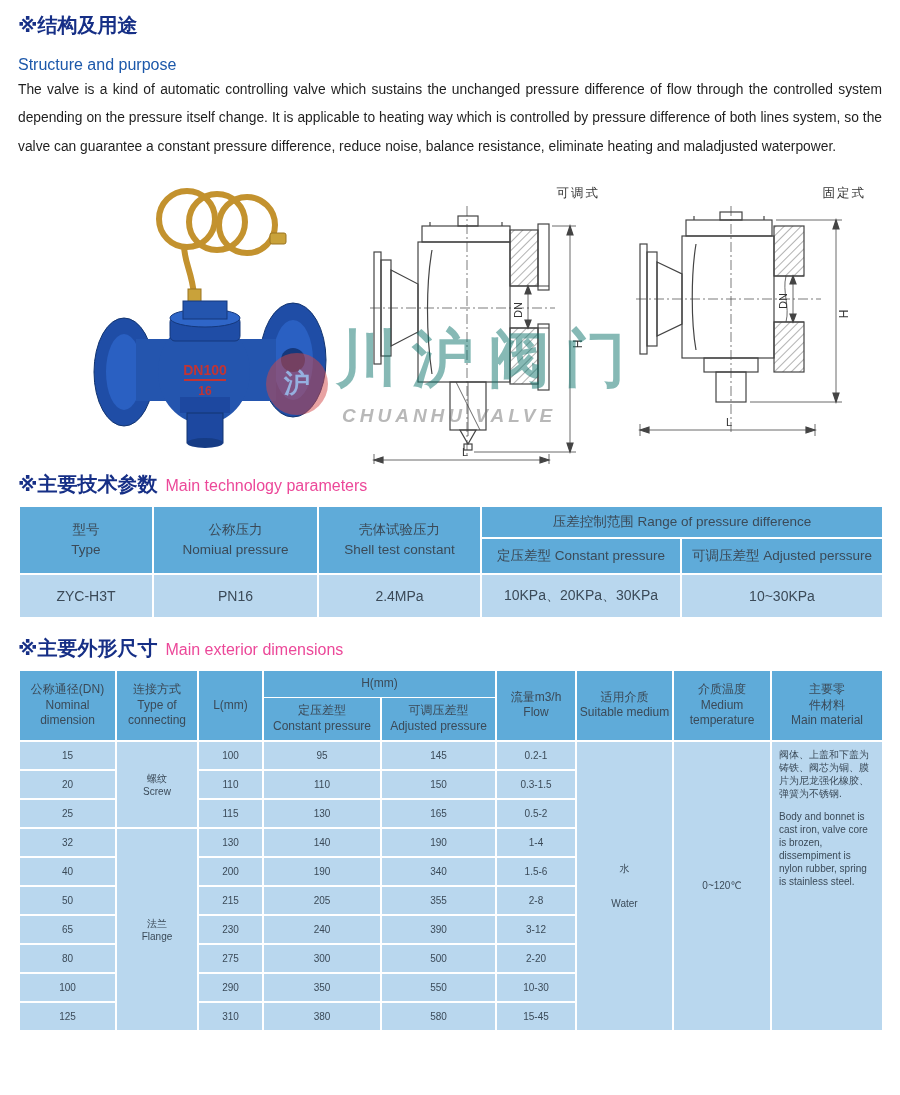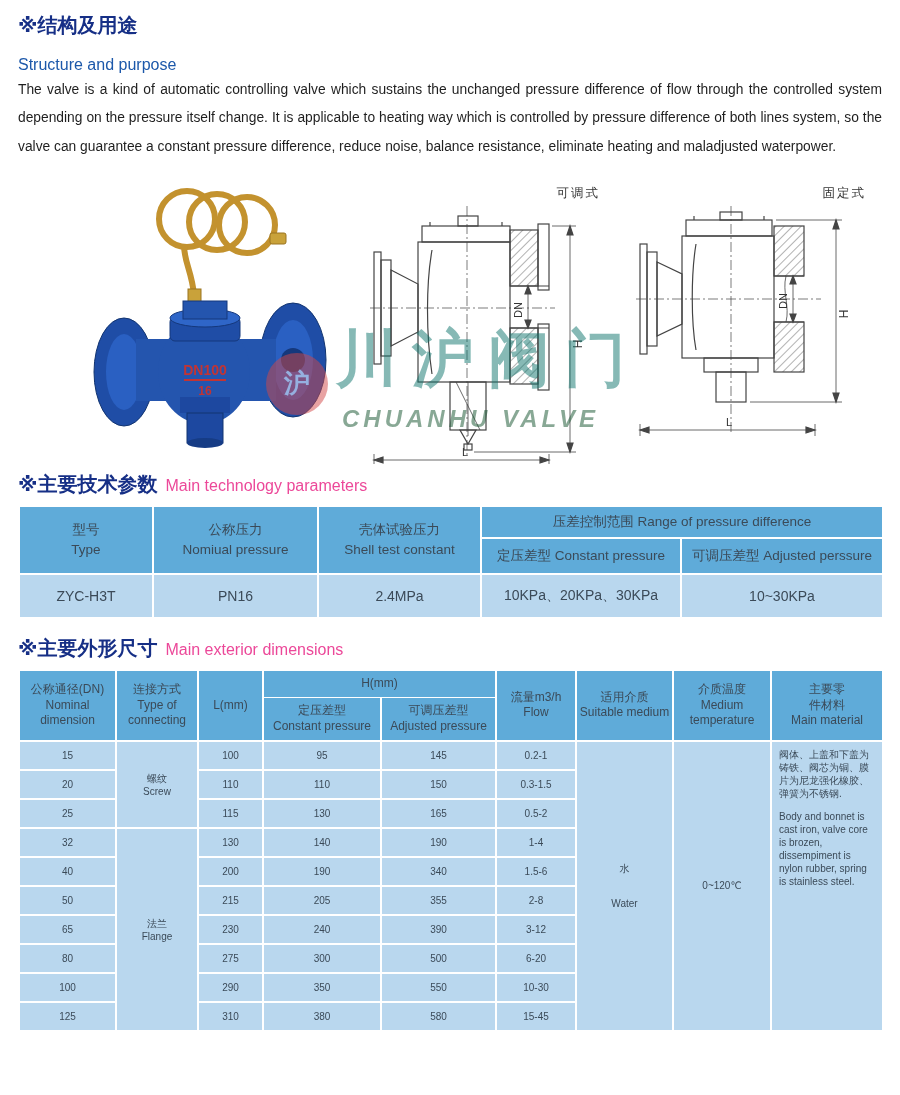--- a/index.html
+++ b/index.html
@@ -20,21 +20,21 @@
   .figures{position:relative;height:294px;margin-top:6px;}
   .fig{position:absolute;}
   .fig-label{font-size:12.5px;color:#333;text-align:right;margin-bottom:2px;letter-spacing:2px;}
   svg{display:block;}
 
   
   .watermark{position:absolute;left:248px;top:150px;width:420px;height:140px;opacity:.5;pointer-events:none;z-index:5;}
   .wm-logo{position:absolute;left:0;top:36px;width:62px;height:62px;border-radius:50%;background:#d24848;color:#fff;
            display:flex;align-items:center;justify-content:center;font-size:26px;font-weight:bold;}
   .wm-zh{position:absolute;left:70px;top:0;font-size:62px;font-weight:bold;color:#0f766e;letter-spacing:14px;white-space:nowrap;font-family:"DejaVu Sans",sans-serif;}
-  .wm-en{position:absolute;left:76px;top:88px;font-size:24px;font-style:italic;font-weight:bold;color:#14532d;letter-spacing:4px;white-space:nowrap;text-align:center;}
+  .wm-en{position:absolute;left:76px;top:88px;font-size:19px;font-style:italic;font-weight:bold;color:#737373;letter-spacing:4px;white-space:nowrap;text-align:center;}
 
   
   table{border-collapse:collapse;table-layout:fixed;width:864px;margin-top:8px;}
   td{border:2px solid #fff;text-align:center;vertical-align:middle;color:#3b4a58;overflow:hidden;}
   .hd{background:#5fabd9;}
   .bd{background:#b9d7ee;}
   .t1 .hd{font-size:13.5px;line-height:1.45;}
   .t1 .bd{font-size:14px;height:40px;}
   .t1 tr.hrow1 td{height:28px;}
   .t1 tr.hrow2 td{height:32px;}
@@ -381,21 +381,21 @@
       <td class="bd">230</td>
       <td class="bd">240</td>
       <td class="bd">390</td>
       <td class="bd">3-12</td>
     </tr>
     <tr>
       <td class="bd">80</td>
       <td class="bd">275</td>
       <td class="bd">300</td>
       <td class="bd">500</td>
-      <td class="bd">6-20</td>
+      <td class="bd">2-20</td>
     </tr>
     <tr>
       <td class="bd">100</td>
       <td class="bd">290</td>
       <td class="bd">350</td>
       <td class="bd">550</td>
       <td class="bd">10-30</td>
     </tr>
     <tr>
       <td class="bd">125</td>

